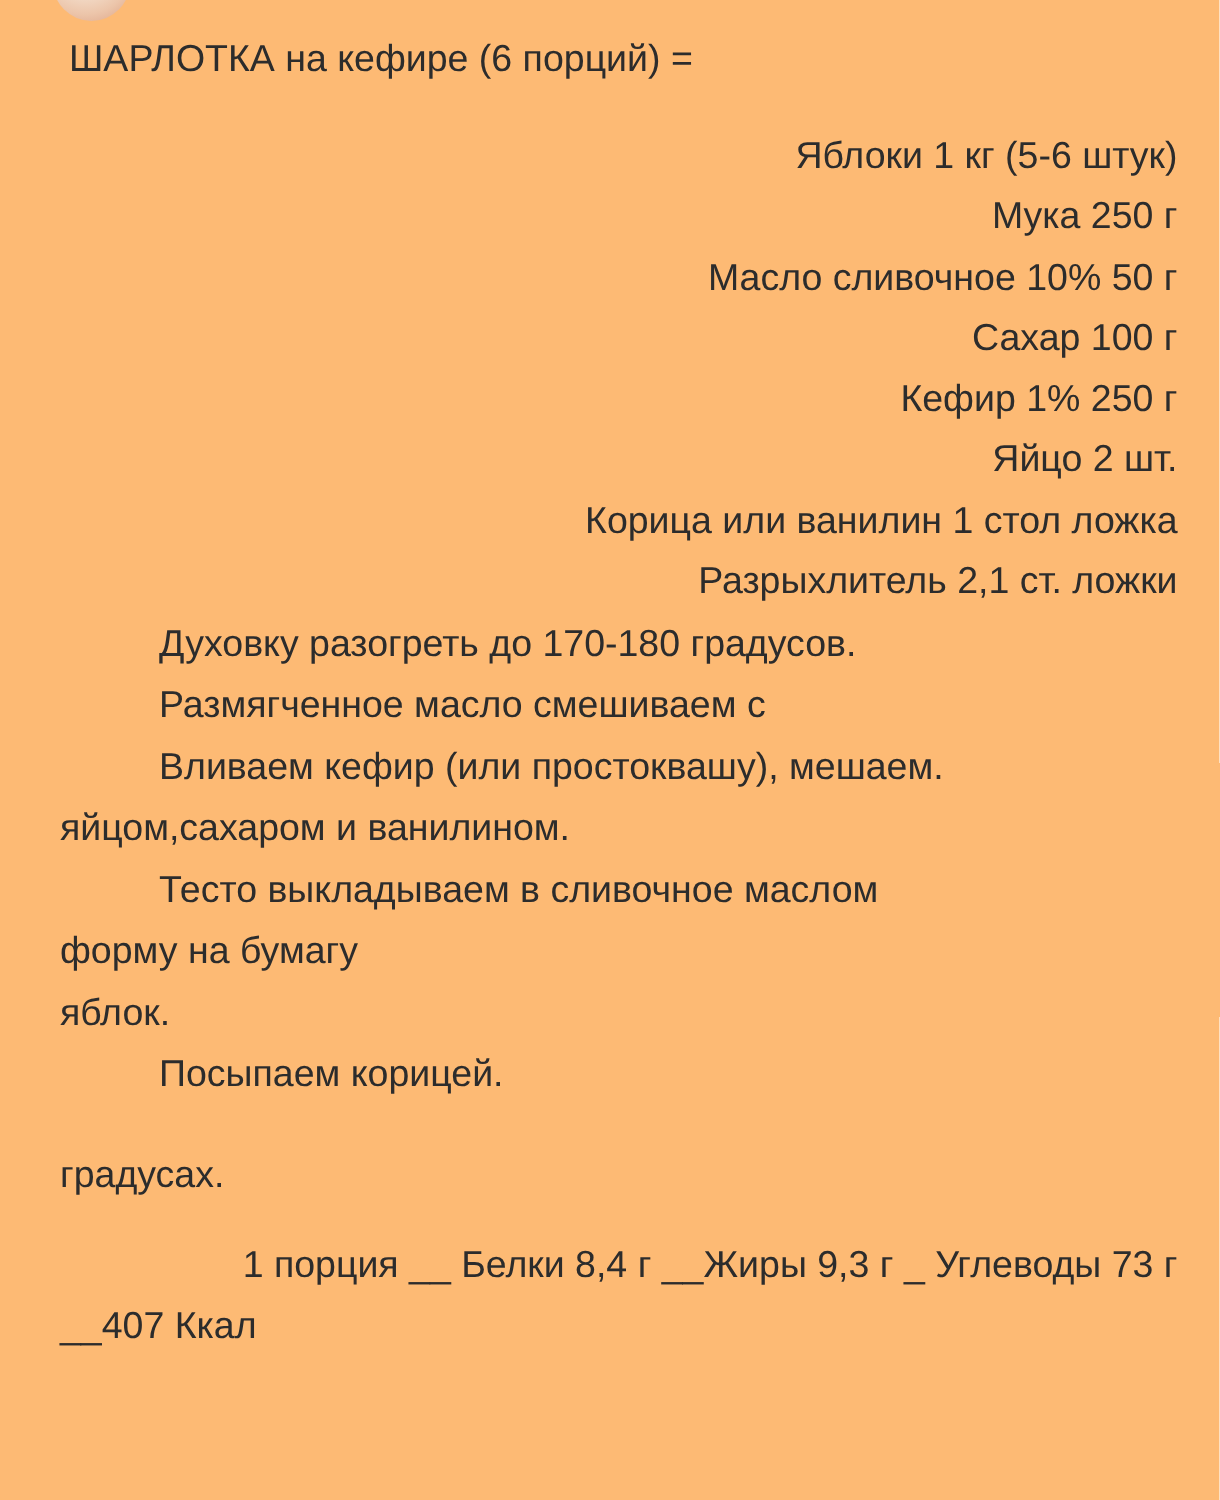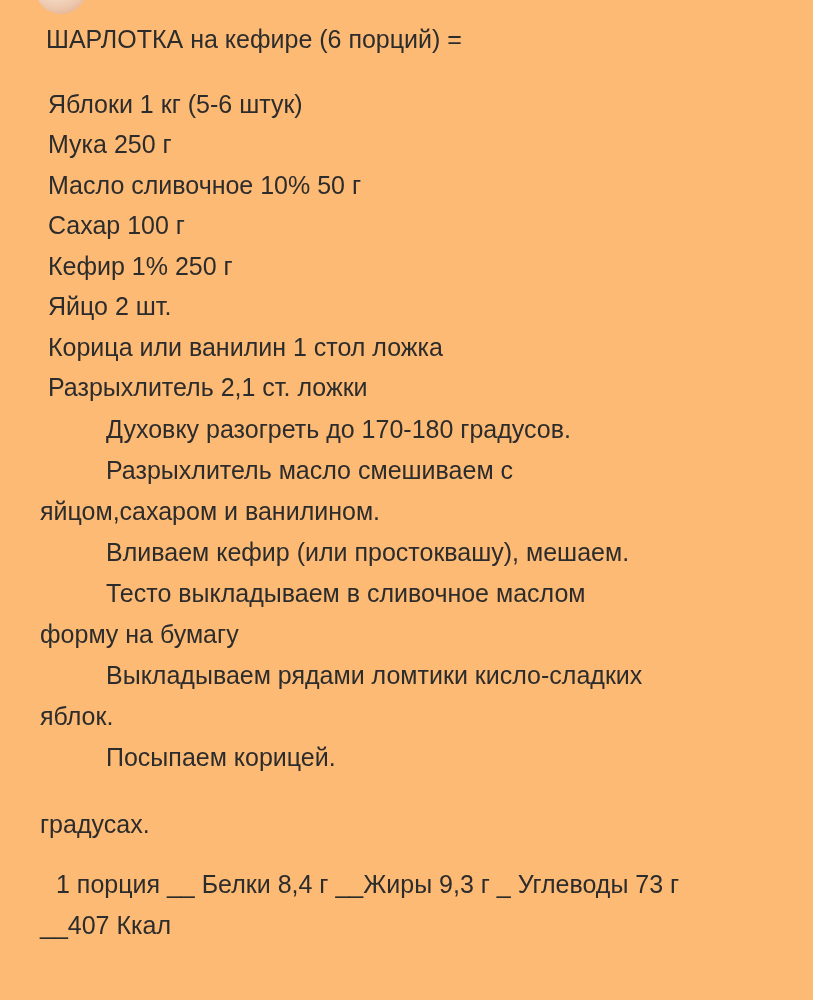--- a/index.html
+++ b/index.html
@@ -36,25 +36,25 @@
     font-size: 25px;
     font-weight: 400;
     white-space: pre;
   }
   .block { margin: 0; }
   .ingredients { margin-top: 24px; line-height: 40.5px; }
   .steps      { margin-top: 1px;  line-height: 41px; }
   .baking     { margin-top: 26px; line-height: 41px; }
   .nutrition  { margin-top: 19px; line-height: 41px; }
   .line { white-space: pre; }
-  .l-ing        { padding-left: 8px; }
+  .l-ing        { padding-left: 8px; text-align: right; }
   .l-flush      { padding-left: 0; }
   .l-indent     { padding-left: 66px; }
   .l-indent-far { padding-left: 76px; }
-  .l-num        { padding-left: 16px; }
+  .l-num        { padding-left: 16px; text-align: right; }
 </style>
 </head>
 <body>
 
 <div class="page">
 
   <div class="avatar"></div>
 
   <h1 class="title">ШАРЛОТКА на кефире (6 порций) =</h1>
 
@@ -66,26 +66,25 @@
       <div class="line l-ing">Сахар 100 г</div>
       <div class="line l-ing">Кефир 1% 250 г</div>
       <div class="line l-ing">Яйцо 2 шт.</div>
       <div class="line l-ing">Корица или ванилин 1 стол ложка</div>
       <div class="line l-ing">Разрыхлитель 2,1 ст. ложки</div>
     </div>
 
   <div class="block steps">
 
   <div class="line l-indent">Духовку разогреть до 170-180 градусов.</div>
-      <div class="line l-indent">Разрыхлитель масло смешиваем с</div>
+      <div class="line l-indent">Размягченное масло смешиваем с</div>
+      <div class="line l-indent">Вливаем кефир (или простоквашу), мешаем.</div>
       <div class="line l-flush">яйцом,сахаром и ванилином.</div>
-      <div class="line l-indent">Вливаем кефир (или простоквашу), мешаем.</div>
       <div class="line l-indent">Тесто выкладываем в сливочное маслом</div>
       <div class="line l-flush">форму на бумагу</div>
-      <div class="line l-indent">Выкладываем рядами ломтики кисло-сладких</div>
       <div class="line l-flush">яблок.</div>
       <div class="line l-indent">Посыпаем корицей.</div>
     </div>
 
   <div class="block baking">
 
       <div class="line l-flush">градусах.</div>
     </div>
 
   <div class="block nutrition">

